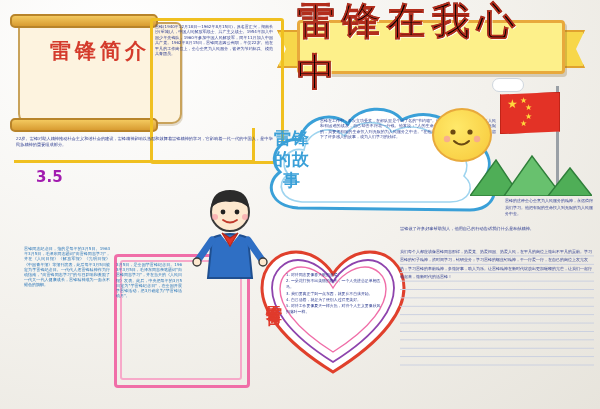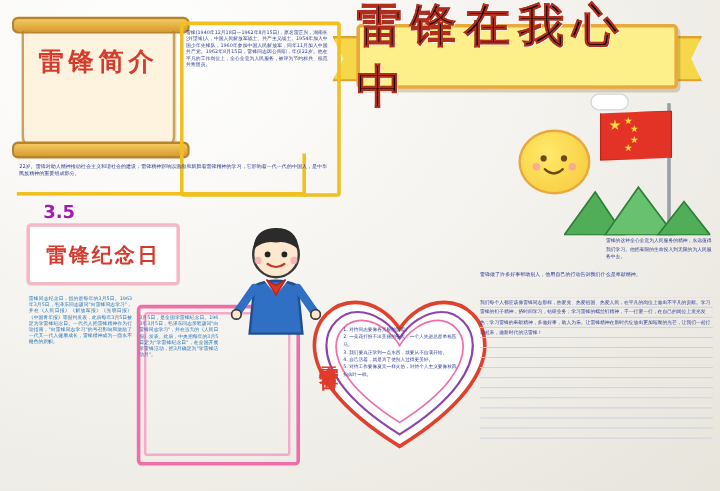--- a/index.html
+++ b/index.html
@@ -45,21 +45,21 @@
   #title-text{
     position:absolute;inset:0;
     display:flex;align-items:center;justify-content:center;
     letter-spacing:7px;
     font-size:38px;font-weight:bold;color:#000000;
     text-shadow:1px 1px 0 #fff;
     -webkit-text-stroke:0.6px #b32d1c;
   }
 
   
-  #intro-scroll{left:18px;top:22px;width:128px;height:102px;}
+  #intro-scroll{left:18px;top:22px;width:128px;height:102px;padding-left:36px;}
   #intro-scroll .sheet{
     position:absolute;inset:0;
     background:#fdf3df;
     border:2px solid #c9a35b;
     border-radius:6px 6px 10px 10px;
     box-shadow:1px 2px 0 rgba(150,120,60,.25);
   }
   #intro-scroll .rod-top,#intro-scroll .rod-bot{
     position:absolute;left:-8px;width:144px;height:10px;
     background:linear-gradient(180deg,#f3c95f,#d89c32);
@@ -212,29 +212,37 @@
   </div>
 
   <div id="intro-body-frame" class="abs"></div>
   <div id="intro-body-text" class="abs cn">雷锋(1940年12月18日—1962年8月15日)，原名雷正兴，湖南长沙(望城)人，中国人民解放军战士、共产主义战士。1954年加入中国少年先锋队，1960年参加中国人民解放军，同年11月加入中国共产党。1962年8月15日，雷锋同志因公殉职，年仅22岁。他在平凡的工作岗位上，全心全意为人民服务，被评为节约标兵、模范共青团员。</div>
   <div id="deco-line-2" class="abs"></div>
   <div id="intro-bottom-text" class="abs cn">22岁。雷锋对助人精神推动社会主义和谐社会的建设，雷锋精神影响以激励和鼓舞着雷锋精神的学习，它影响着一代一代的中国人，是中华民族精神的重要组成部分。</div>
   <div id="deco-line-1" class="abs"></div>
 
   <div id="date-label" class="abs">3.5</div>
 
-  <div id="memorial-box" class="abs">
-    <div class="bx"></div>
-    <div id="memorial-title" class="cn">雷锋纪念日</div>
-  </div>
   <div id="memorial-col1" class="abs cn">雷锋同志纪念日，指的是每年的3月5日。1963年3月5日，毛泽东同志题词"向雷锋同志学习"，并在《人民日报》《解放军报》《光明日报》《中国青年报》等报刊发表，此后每年3月5日被定为学雷锋纪念日。一代代人把雷锋精神作为行动指南，"向雷锋同志学习"的号召影响和激励了一代又一代人健康成长，雷锋精神成为一面永不褪色的旗帜。</div>
   <div id="pink-frame" class="abs"></div>
   <div id="pink-frame-inner" class="abs"></div>
   <div id="memorial-col2" class="abs cn">3月5日，是全国学雷锋纪念日。1963年3月5日，毛泽东同志亲笔题词"向雷锋同志学习"，并在当天的《人民日报》发表。此后，中央把每年的3月5日定为"学雷锋纪念日"，在全国开展学雷锋活动，把3月确定为"学雷锋活动月"。</div>
 
+  <div id="story-cloud" class="abs">
+    <svg viewBox="0 0 250 140">
+      <path d="M40,108 C12,106 6,84 22,72 C8,58 22,36 42,40 C46,18 74,10 90,24
+               C100,6 132,4 144,20 C164,8 196,16 198,38 C224,38 238,58 228,76
+               C244,88 236,110 212,110 Z" fill="#ffffff" stroke="#3aa0d8" stroke-width="3"></path>
+      <path d="M44,102 C22,100 18,84 30,74 C20,62 30,46 46,50 C50,30 74,24 86,36
+               C96,20 124,18 134,32 C152,22 180,28 182,46 C204,46 214,62 206,76
+               C218,86 212,102 192,102 Z" fill="none" stroke="#9ed4ef" stroke-width="1.6"></path>
+    </svg>
+    <div id="story-title" class="cn">雷锋的故事</div>
+    <div id="story-text" class="cn">雷锋在工作中，多次立功受奖，在部队里是个出了名的"节约箱"。他把省下的钱和津贴捐给灾区人民和有困难的战友，自己却舍不得花一分钱。他常说："人的生命是有限的，可是为人民服务是无限的，我要把有限的生命投入到无限的为人民服务之中去。"在他短暂的一生中，做了无数的好事，留下了许多感人的故事，成为人们学习的榜样。</div>
+  </div>
 
   <div id="cloud-small" class="abs"></div>
 
   <div id="sun" class="abs">
     <svg id="sun-face" viewBox="0 0 56 50">
       <circle cx="19" cy="22" r="2.6" fill="#6b4a12"></circle>
       <circle cx="36" cy="22" r="2.6" fill="#6b4a12"></circle>
       <path d="M20,31 Q27.5,38 35,31" stroke="#6b4a12" stroke-width="2" fill="none" stroke-linecap="round"></path>
       <circle cx="13" cy="29" r="3.2" fill="#f59aa6" opacity=".7"></circle>
       <circle cx="43" cy="29" r="3.2" fill="#f59aa6" opacity=".7"></circle>

